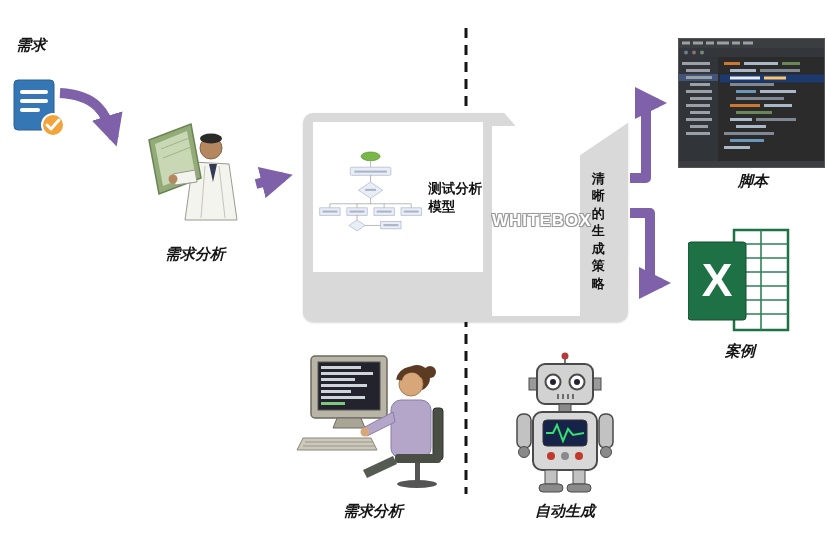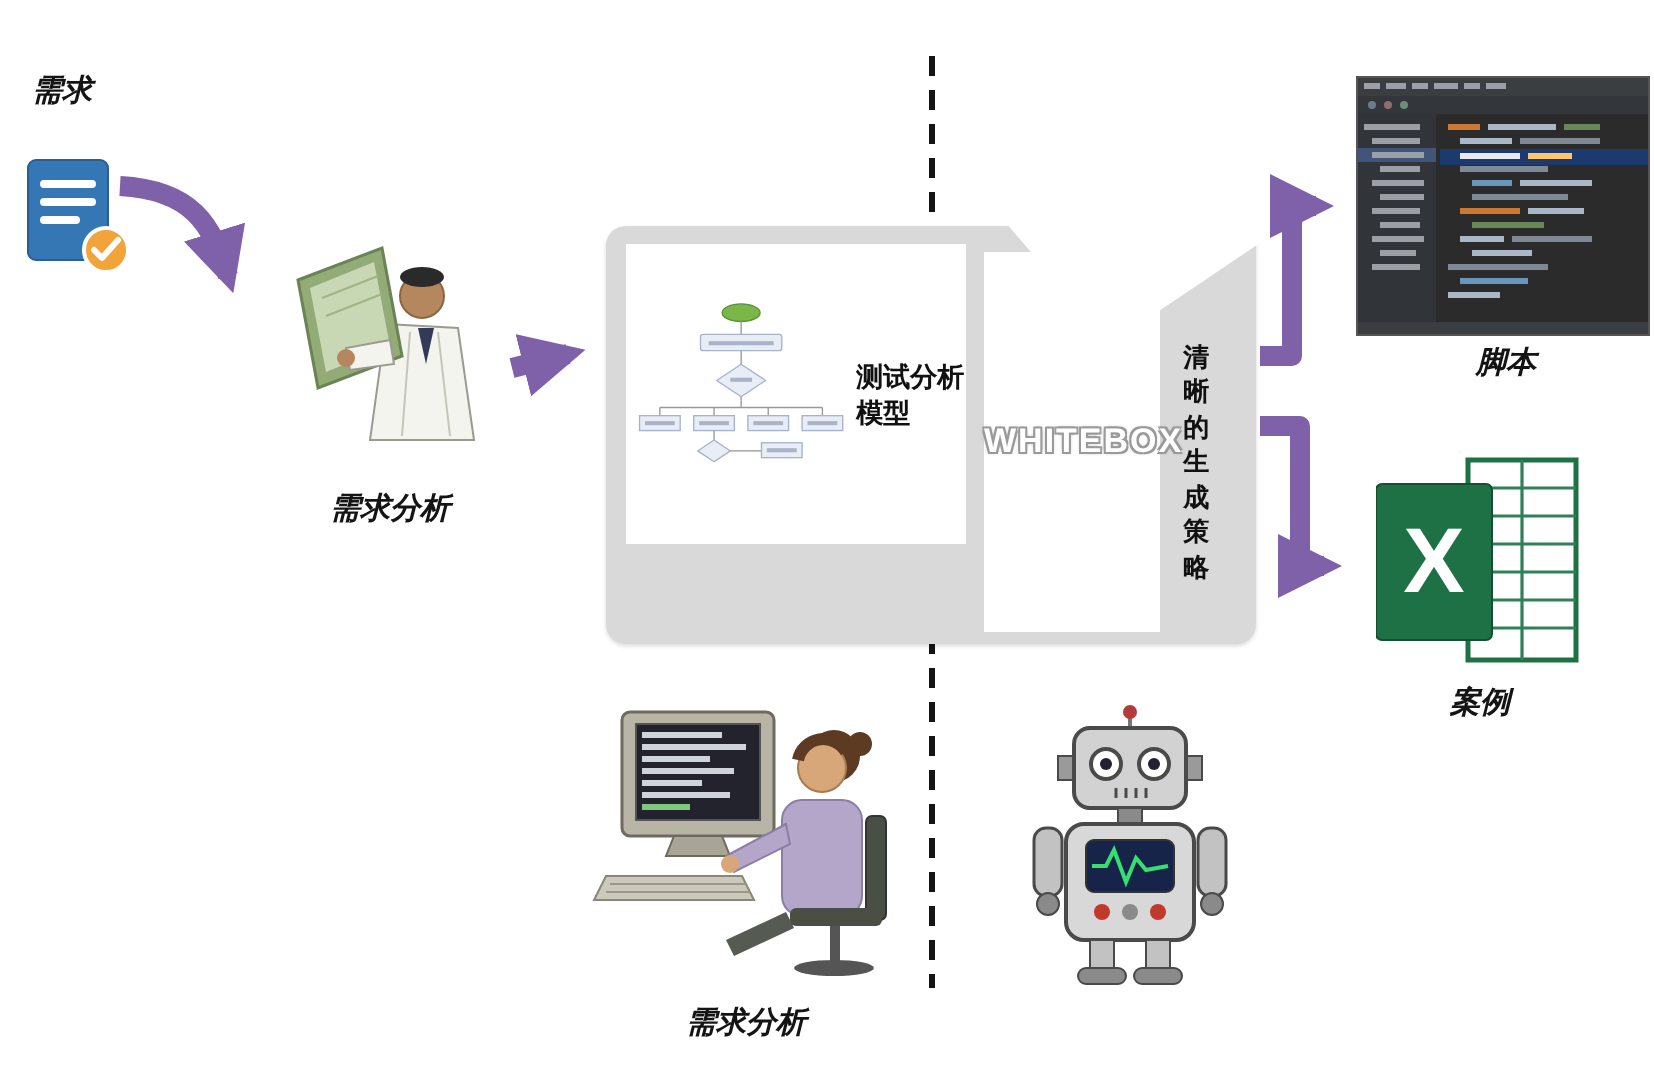--- a/index.html
+++ b/index.html
@@ -266,14 +266,15 @@
     <rect x="38" y="68" width="44" height="26" rx="4" fill="#16244a" stroke="#333"></rect>
     <polyline points="41,81 48,81 52,73 58,89 63,77 68,83 79,81" fill="none" stroke="#35e06e" stroke-width="2"></polyline>
     <circle cx="46" cy="104" r="4" fill="#c0392b"></circle>
       <circle cx="60" cy="104" r="4" fill="#8a8a8a"></circle>
       <circle cx="74" cy="104" r="4" fill="#c0392b"></circle>
     <rect x="40" y="118" width="12" height="14" fill="#c2c2c2" stroke="#4a4a4a"></rect>
     <rect x="68" y="118" width="12" height="14" fill="#c2c2c2" stroke="#4a4a4a"></rect>
     <rect x="34" y="132" width="24" height="8" rx="4" fill="#8a8a8a" stroke="#4a4a4a"></rect>
     <rect x="62" y="132" width="24" height="8" rx="4" fill="#8a8a8a" stroke="#4a4a4a"></rect>
   </svg>
+  <div class="lbl center" style="left:505px;top:502px;width:120px;">自动生成</div>
 
 </div>
 
 </body></html>

